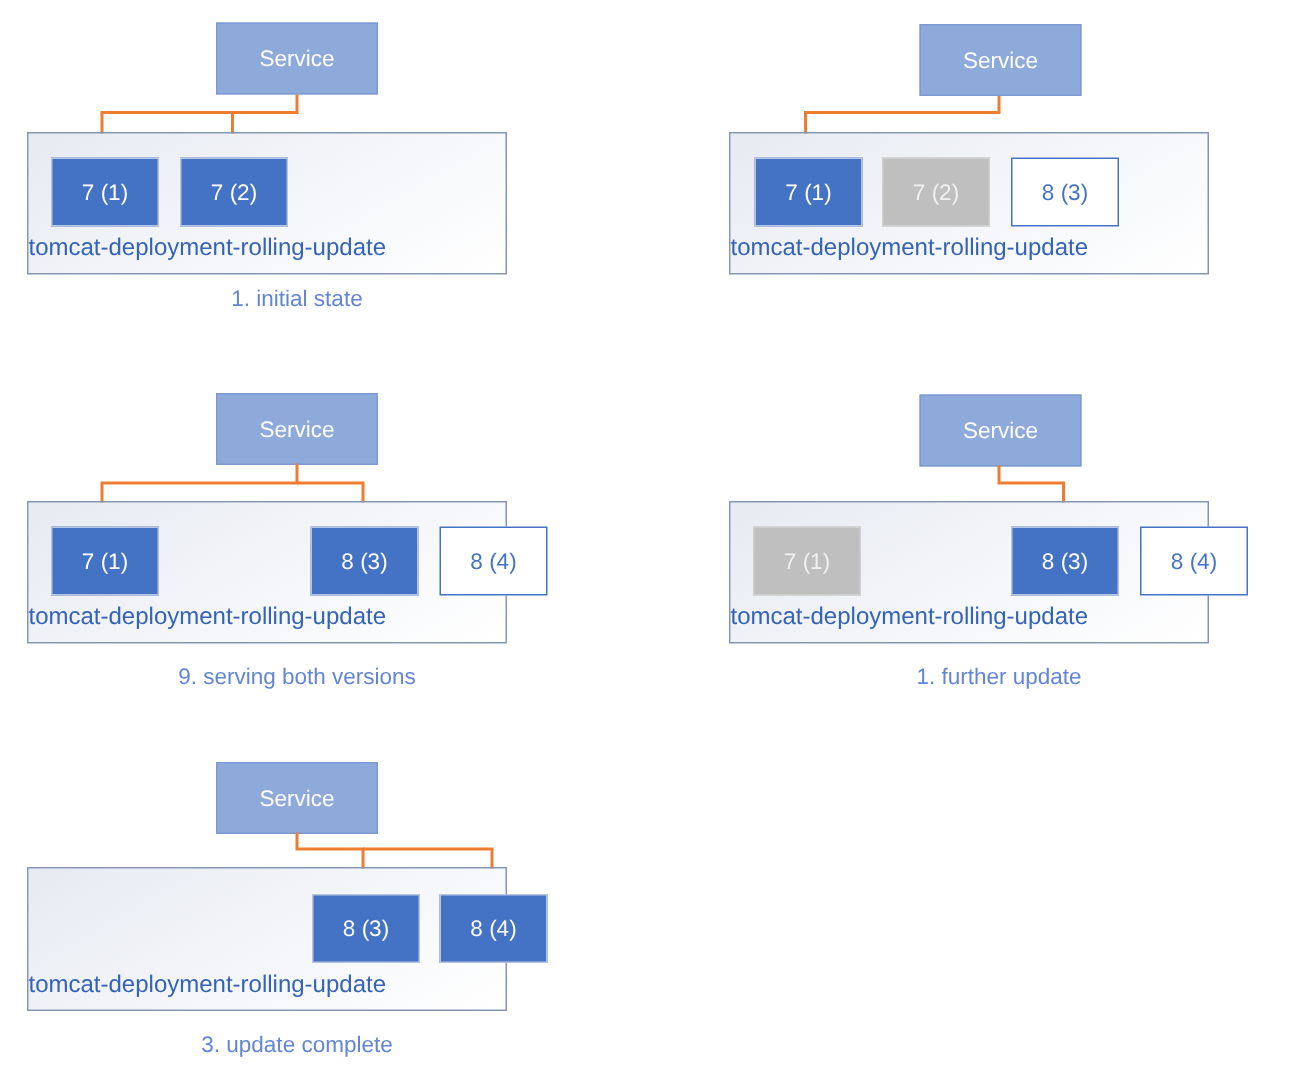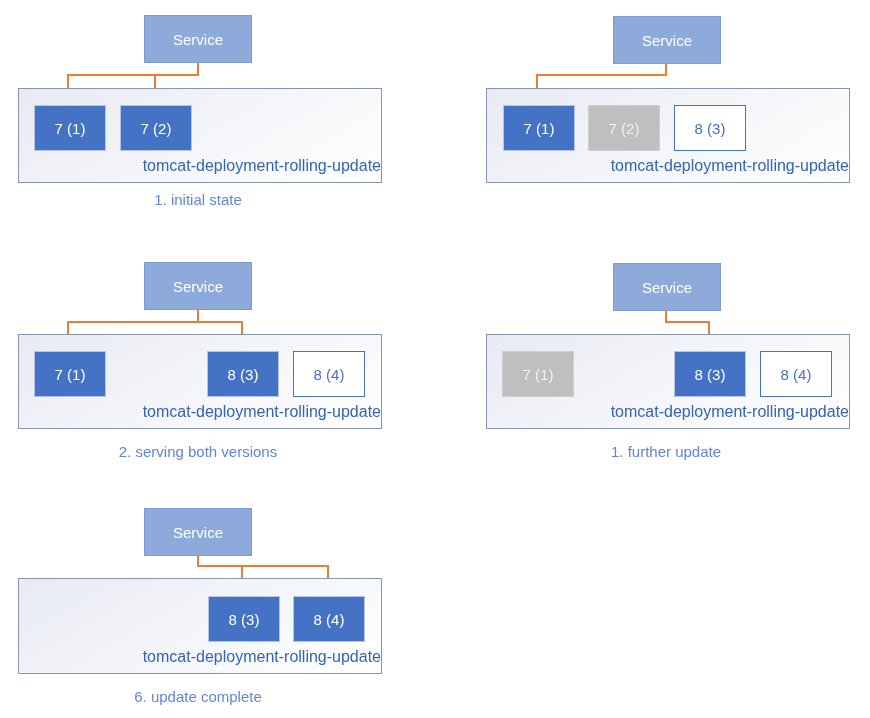--- a/index.html
+++ b/index.html
@@ -11,35 +11,35 @@
   .panel { position: absolute; width: 435px; height: 240px; }
   .service {
     position: absolute; width: 108px; height: 48px;
     background: #8EAADB; border: 1px solid #7C9BD3; color: #ffffff;
     display: flex; align-items: center; justify-content: center;
     font-size: 15px;
   }
   .arrows { position: absolute; left: 0; top: 0; pointer-events: none; }
   .arrows polyline { fill: none; stroke: #ED7D31; stroke-width: 2; }
   .deployment {
-    position: absolute; width: 364px; height: 95px;
+    position: absolute; width: 320px; height: 95px;
     border: 1.5px solid #8496B0;
     background: linear-gradient(150deg, #e7eaf2 0%, #f2f4f8 45%, #ffffff 100%);
   }
   .pod {
     position: absolute; top: 16px; width: 72px; height: 46px;
     display: flex; align-items: center; justify-content: center;
     font-size: 15px;
   }
   .pod[data-state="active"] { background: #4472C4; color: #ffffff; border: 1px solid #b7c3e0; }
   .pod[data-state="off"]    { background: #BFBFBF; color: #F0F0F0; border: 1px solid #cfcfcf; }
   .pod[data-state="new"]    { background: #ffffff; color: #4472C4; border: 1.5px solid #4472C4; }
   .deployment-label {
-    position: absolute; left: 0; right: 0; bottom: 7px;
-    text-align: right; color: #3463B8; font-size: 16px; white-space: nowrap;
+    position: absolute; left: 0; right: 16px; bottom: 7px;
+    text-align: left; color: #3463B8; font-size: 16px; white-space: nowrap;
   }
   .caption {
     position: absolute; width: 300px; text-align: center;
     color: #6285D6; font-size: 15px; white-space: nowrap;
   }
 </style>
 </head>
 <body>
 
 <div class="canvas">
@@ -97,21 +97,21 @@
       </defs>
       <polyline points="198,69 198,82 68,82 68,107" marker-end="url(#ah3)"></polyline>
       <polyline points="198,82 242,82 242,107" marker-end="url(#ah3)"></polyline>
     </svg>
     <div class="deployment" style="left:18px;top:94px">
       <div class="pod" style="left:15px" data-state="active">7 (1)</div>
       <div class="pod" style="left:188px" data-state="active">8 (3)</div>
       <div class="pod" style="left:274px" data-state="new">8 (4)</div>
       <div class="deployment-label">tomcat-deployment-rolling-update</div>
     </div>
-    <div class="caption" style="left:48px;top:203px">2. serving both versions</div>
+    <div class="caption" style="left:48px;top:203px">9. serving both versions</div>
   </section>
 
   <section class="panel" style="left:435px;top:240px">
     <div class="service" style="left:178px;top:23px">
       <span>Service</span>
     </div>
     <svg class="arrows" width="435" height="240">
       <defs>
         <marker id="ah4" markerWidth="7" markerHeight="6" refX="5" refY="3" orient="auto" markerUnits="strokeWidth">
           <path d="M0,0 L6,3 L0,6 Z" fill="#ED7D31"></path>
@@ -139,16 +139,16 @@
         </marker>
       </defs>
       <polyline points="198,75 198,86 242,86 242,112" marker-end="url(#ah5)"></polyline>
       <polyline points="242,86 328,86 328,112" marker-end="url(#ah5)"></polyline>
     </svg>
     <div class="deployment" style="left:18px;top:98px;height:96px">
       <div class="pod" style="left:189px;top:17px" data-state="active">8 (3)</div>
       <div class="pod" style="left:274px;top:17px" data-state="active">8 (4)</div>
       <div class="deployment-label">tomcat-deployment-rolling-update</div>
     </div>
-    <div class="caption" style="left:48px;top:208px">6. update complete</div>
+    <div class="caption" style="left:48px;top:208px">3. update complete</div>
   </section>
 
 </div>
 
 </body></html>

